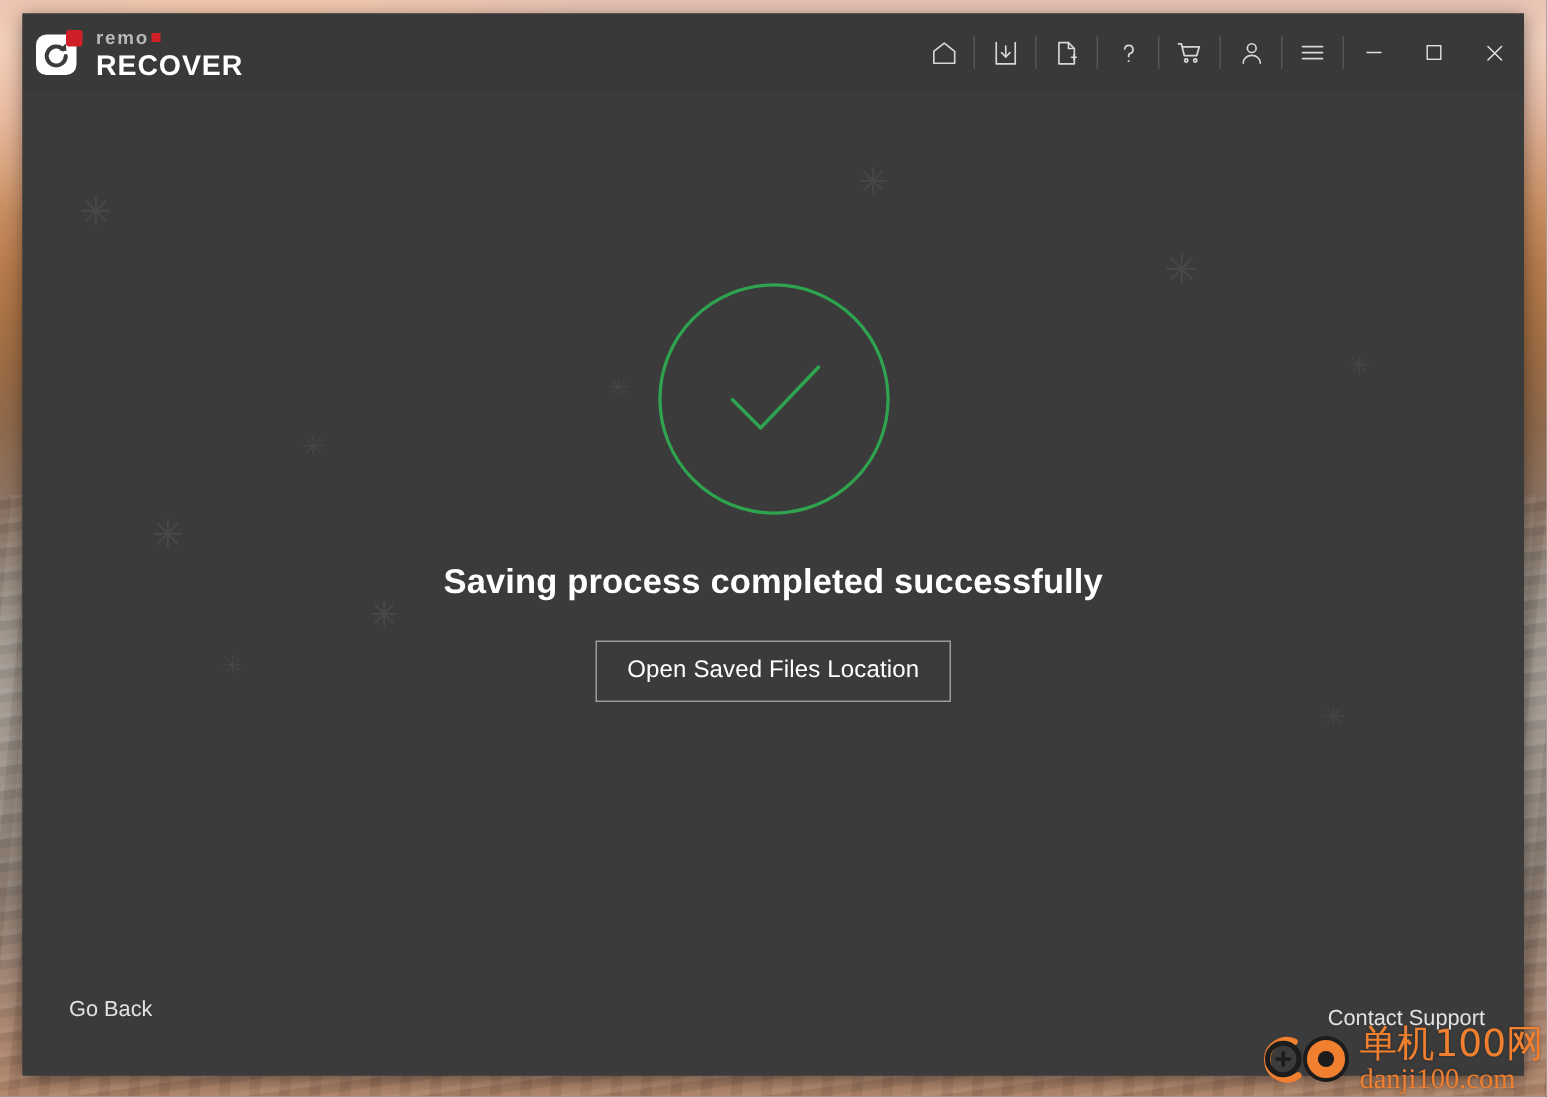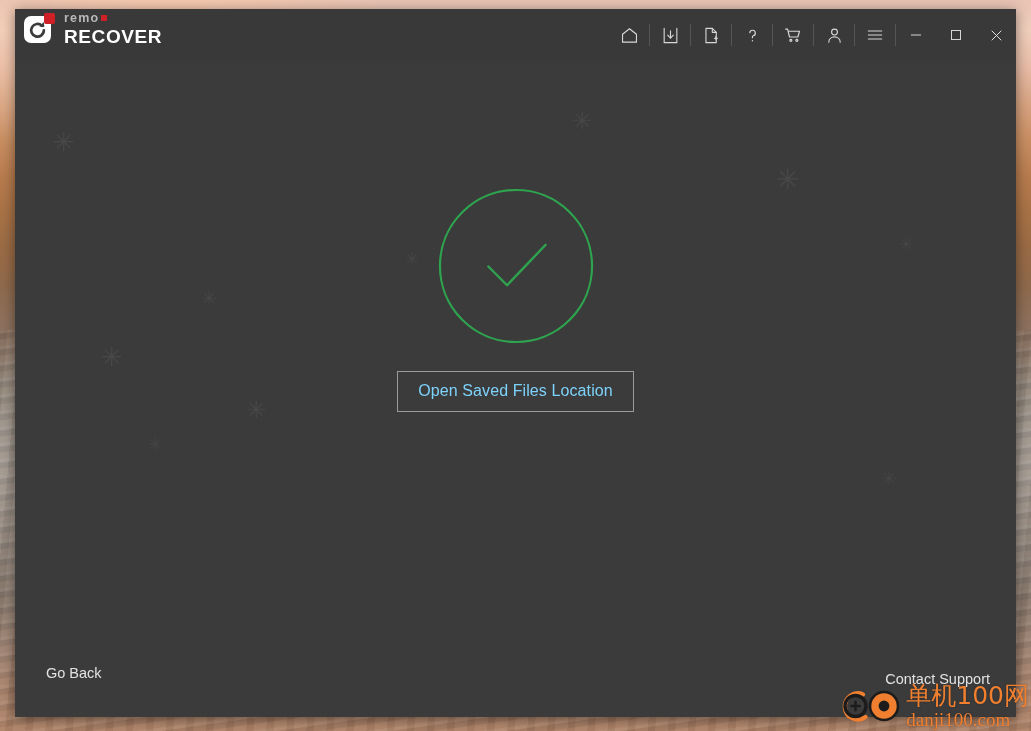--- a/index.html
+++ b/index.html
@@ -81,21 +81,21 @@
     display: flex;
     flex-direction: column;
     z-index: 5;
   }
 
   
   #titlebar {
     height: 52px;
     background: #393939;
     display: flex;
-    align-items: flex-start;
+    align-items: center;
     flex: none;
     position: relative;
   }
 
   
   #brand {
     display: flex;
     align-items: center;
     margin-left: 9px;
     gap: 8px;
@@ -217,21 +217,21 @@
     margin-top: 11px;
     font-size: 17.5px;
     color: #dcdcdc;
     font-weight: 400;
   }
   #open-location-btn {
     margin-top: 26px;
     padding: 10px 20px 11px 20px;
     background: transparent;
     border: 1px solid #9b9b9b;
-    color: #7dd3fc;
+    color: #ffffff;
     font-size: 16px;
     font-family: "Liberation Sans", sans-serif;
     cursor: pointer;
     letter-spacing: 0.1px;
   }
 
   
   #go-back-link {
     position: absolute;
     left: 31px;
@@ -398,20 +398,21 @@
           <span class="sparkle" style="left: 866px; top: 408px; font-size: 19px; opacity: 0.62;">✳</span>
         </div>
 
       <div id="status-block">
 
         <svg id="success-icon" viewBox="0 0 160 160">
           <circle cx="80" cy="80" r="77" fill="none" stroke="#2ea44f" stroke-width="2.2"></circle>
           <path d="M52 80.5 L71 99.5 L110 58.5" fill="none" stroke="#2ea44f" stroke-width="2.4" stroke-linecap="round" stroke-linejoin="round"></path>
         </svg>
 
+        <div id="status-title">Saving process completed successfully</div>
 
         <button id="open-location-btn">Open Saved Files Location</button>
       </div>
 
       <a id="go-back-link" href="#">Go Back</a>
       <a id="contact-support-link" href="#">Contact Support</a>
 
     </div>
   </div>
 

